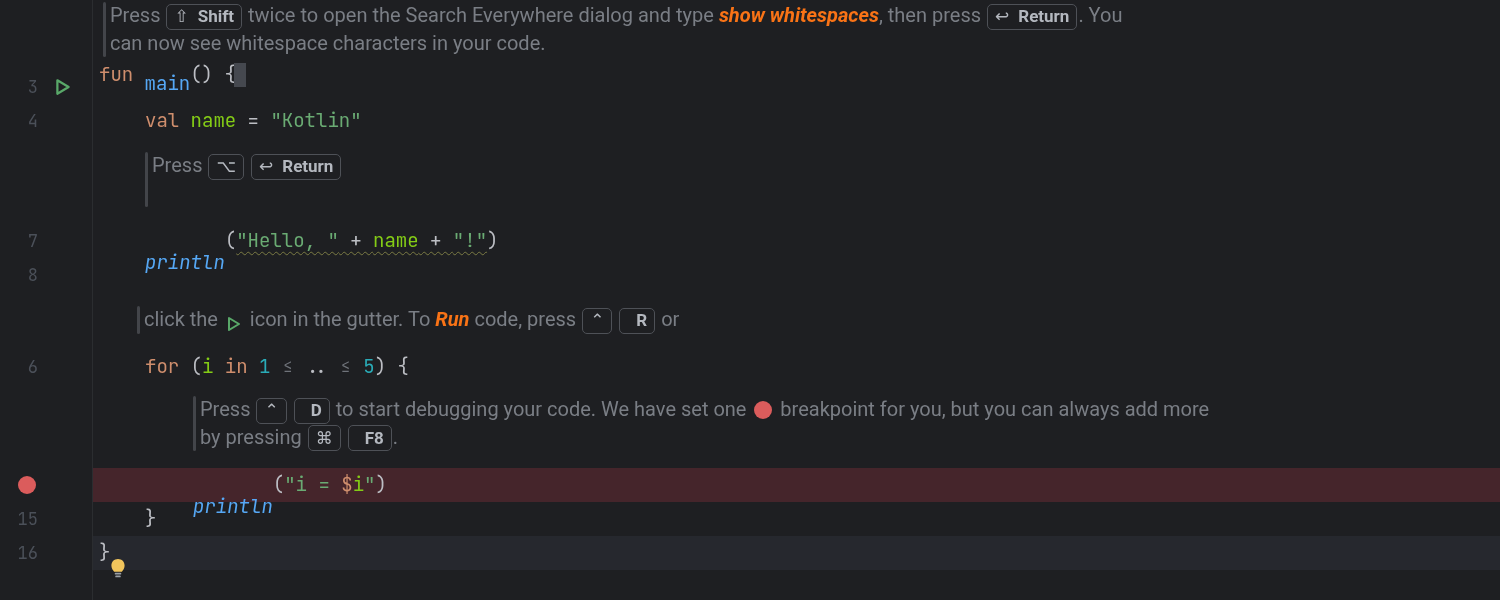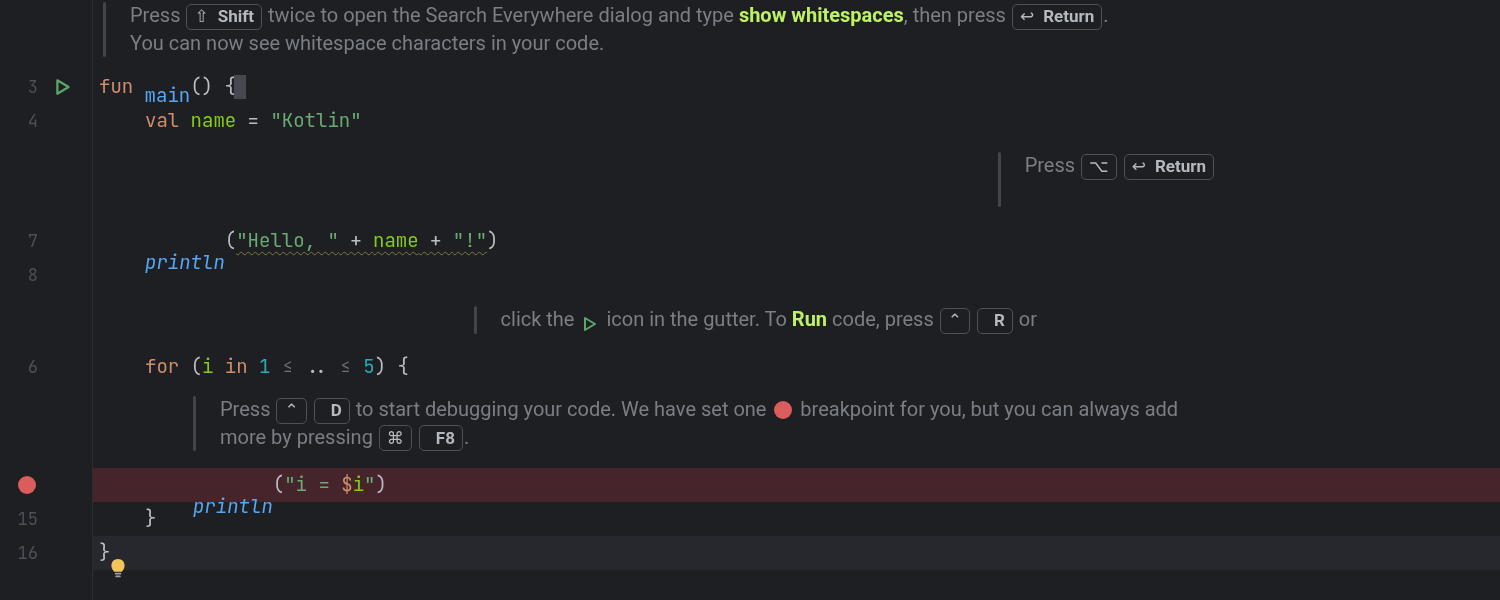--- a/index.html
+++ b/index.html
@@ -107,38 +107,37 @@
     line-height: 27px;
   }
   .hint-bar {
     width: 3px;
     background: #43454a;
     border-radius: 2px;
     flex: none;
   }
   .hint-wrap {
     display: flex;
-    gap: 24px;
-    justify-content: flex-end;
+    gap: 4px;
   }
   .kbd {
     display: inline-flex;
     align-items: center;
     height: 26px;
     padding: 0 7px;
     border: 1px solid #4e5157;
     border-radius: 5px;
     color: #b4b8bf;
     font-size: 17px;
     font-family: -apple-system, "Segoe UI", Roboto, sans-serif;
     vertical-align: middle;
     margin: 0 1px;
   }
   .kbd b { font-weight: 700; margin-left: 9px; }
-  .bold { font-weight: 700; color: #bef264; }
+  .bold { font-weight: 700; color: #f97316; font-style: italic; }
   .inline-run {
     display: inline-block;
     vertical-align: middle;
     width: 16px; height: 16px;
     margin: 0 3px;
     position: relative;
     top: -1px;
   }
   .inline-bp {
     display:inline-block;
@@ -211,21 +210,21 @@
               <span>⇧</span>
               <b>Shift</b>
             </span><span> twice to open the Search Everywhere dialog and type </span><span class="bold">show whitespaces</span><span>, then press </span><span class="kbd">
               <span>↩</span>
               <b>Return</b>
             </span><span>. You can now see whitespace characters in your code.</span>
         </div>
       </div>
     </div>
 
-    <div class="row" style="top:70px">
+    <div class="row" style="top:58px">
       <span class="kw">fun </span><span class="fn">main</span><span class="pun">() {</span><span class="caret-block"></span>
     </div>
 
     <div class="row" style="top:104px; padding-left:52px">
       <span class="kw">val </span><span class="var">name</span><span class="op"> = </span><span class="str">"Kotlin"</span>
     </div>
 
     <div class="hint" style="top:152px; left:52px; width:1070px;">
       <div class="hint-wrap">
         <div class="hint-bar" style="height:55px"></div>

